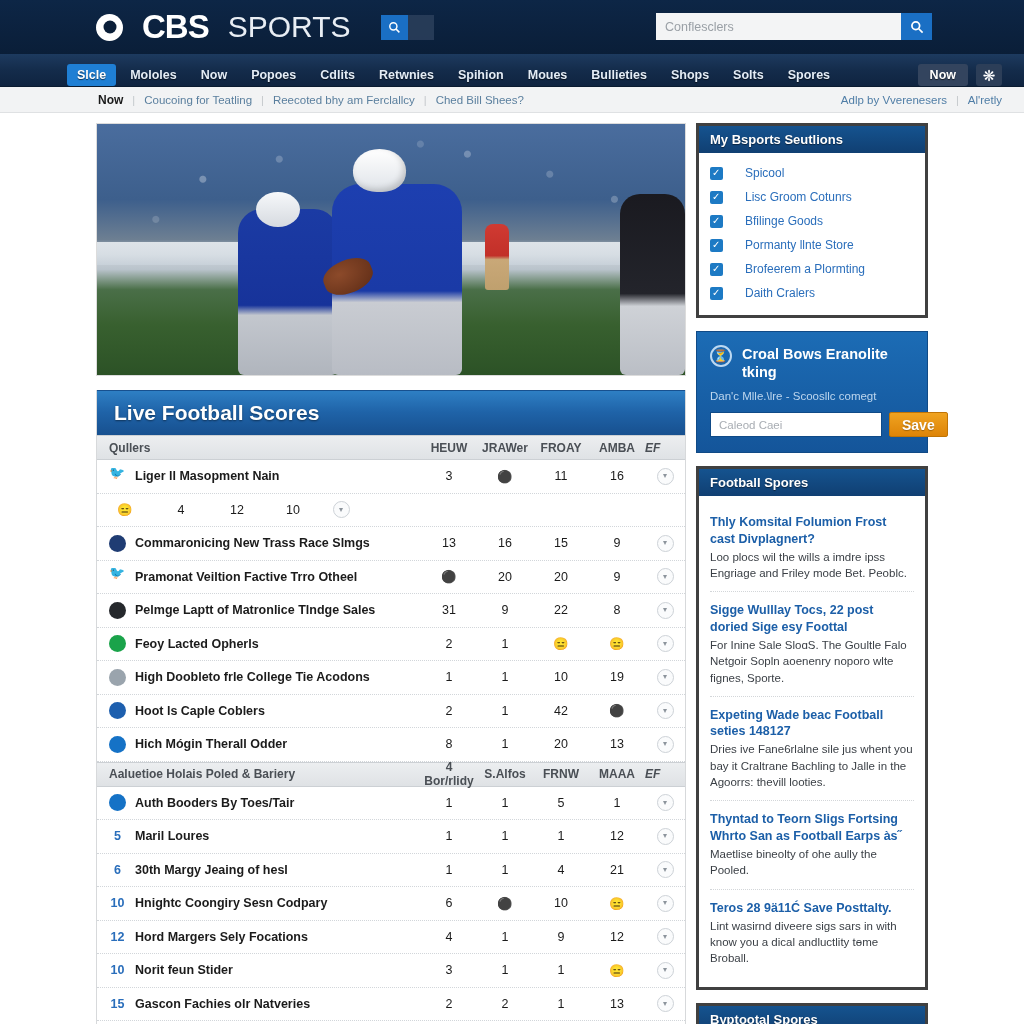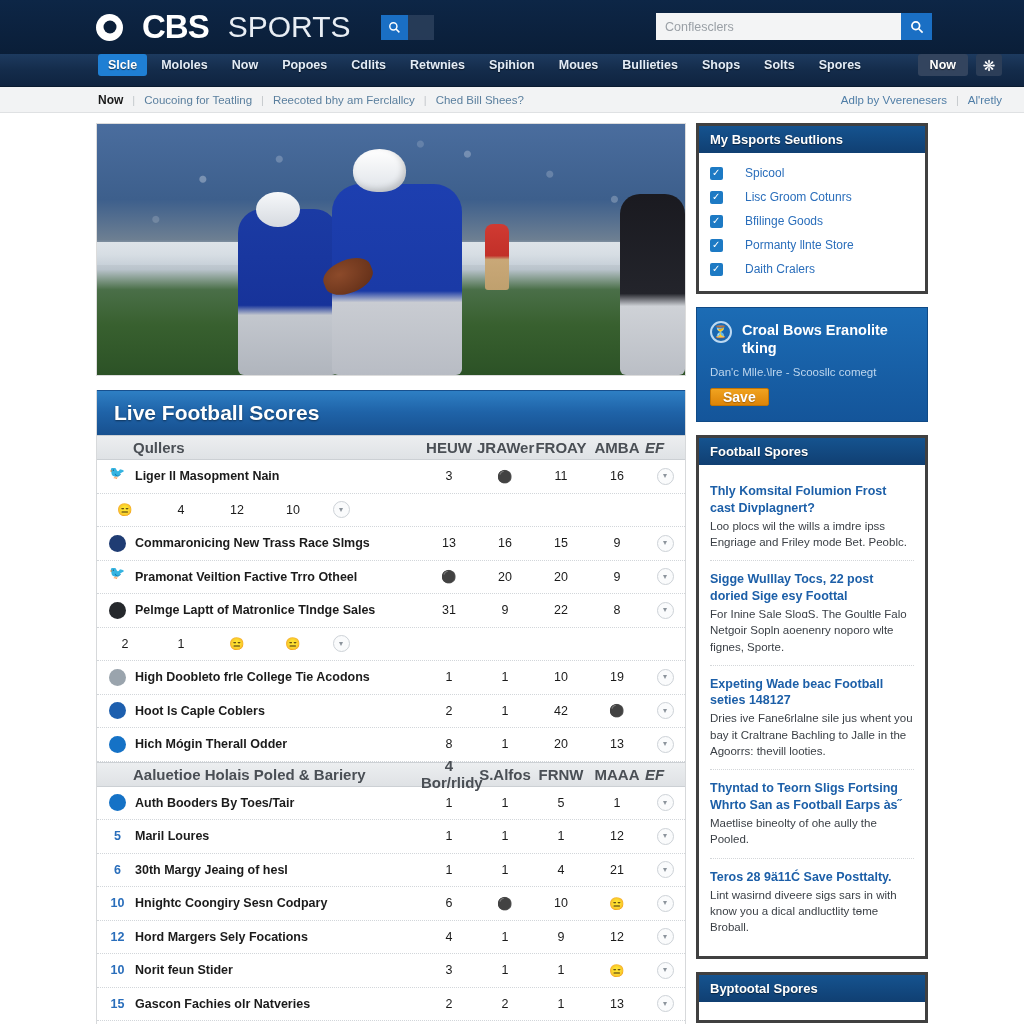--- a/index.html
+++ b/index.html
@@ -57,22 +57,22 @@
   .top-search input::placeholder { color: #9aa0a6; }
   .top-search-btn {
     width: 31px; background: #1a6fc4; border: none; cursor: pointer;
     display: flex; align-items: center; justify-content: center;
   }
 
   
   .mainnav {
     height: 33px;
     background: linear-gradient(180deg, #1d3a5f 0%, #142c4b 50%, #0f2440 100%);
-    display: flex; align-items: flex-start;
-    padding: 0 24px 0 98px;
+    display: flex; align-items: flex-end;
+    padding: 0 24px 0 67px;
     border-bottom: 1px solid #0a1b30;
     position: relative;
   }
   .nav-item {
     color: #e3ecf6; font-size: 12.5px; font-weight: bold;
     padding: 4px 10px; margin-right: 4px; cursor: pointer;
     text-shadow: 0 1px 1px rgba(0,0,0,.6); white-space: nowrap;
   }
   .nav-item.active {
     background: #1f7fd4; border-radius: 3px; color: #fff;
@@ -184,21 +184,21 @@
     border-top: 1px solid #17508f;
   }
   .module-title {
     color: #fff; font-size: 21px; font-weight: bold;
     text-shadow: 0 1px 2px rgba(0,0,0,.45);
   }
   .grp-head {
     display: flex; align-items: center; height: 25px;
     background: linear-gradient(180deg,#eceef0,#dfe2e5);
     border-bottom: 1px solid #ccd0d4; border-top: 1px solid #ccd0d4;
-    font-size: 15px; font-weight: bold; color: #4a4f55; padding-left: 24px;
+    font-size: 12px; font-weight: bold; color: #4a4f55;
   }
   .grp-head .c-name { flex: 1; padding-left: 12px; }
   .grp-head .c-num  { width: 56px; text-align: center; }
   .grp-head .c-act  { width: 40px; text-align: left; font-style: italic; }
 
   .row {
     display: flex; align-items: center; height: 33.5px;
     border-bottom: 1px dotted #d2d6da; background: #fff;
   }
   .row .c-name {
@@ -437,20 +437,24 @@
             </div>
             <div class="c-num">31</div>
             <div class="c-num">9</div>
             <div class="c-num">22</div>
             <div class="c-num">8</div>
             <div class="c-act">
               <div class="act-btn">▾</div>
             </div>
           </div>
           <div class="row">
+            <div class="c-name">
+              <span class="ico ico-green"></span>
+              <span>Feoy Lacted Opherls</span>
+            </div>
             <div class="c-num">2</div>
             <div class="c-num">1</div>
             <div class="c-num">😑</div>
             <div class="c-num">😑</div>
             <div class="c-act">
               <div class="act-btn">▾</div>
             </div>
           </div>
           <div class="row">
             <div class="c-name">
@@ -612,32 +616,37 @@
           <div class="chk-row">
             <span class="chk"></span>
             <span class="chk-label">Bfilinge Goods</span>
           </div>
           <div class="chk-row">
             <span class="chk"></span>
             <span class="chk-label">Pormanty llnte Store</span>
           </div>
           <div class="chk-row">
             <span class="chk"></span>
+            <span class="chk-label">Brofeerem a Plormting</span>
+          </div>
+          <div class="chk-row">
+            <span class="chk"></span>
             <span class="chk-label">Daith Cralers</span>
           </div>
         </div>
     </div>
 
     <div class="promo">
       <div class="promo-top">
         <div class="promo-badge">⏳</div>
         <div class="promo-title">Croal Bows Eranolite tking</div>
       </div>
       <div class="promo-sub">Dan'c Mlle.\lre - Scoosllc comegt</div>
       <div class="promo-form">
+        <input type="text" placeholder="Caleod Caei" style="">
         <button class="promo-save">Save</button>
       </div>
     </div>
 
     <div class="panel">
       <div class="panel-head">Football Spores</div>
       <div class="panel-body" id="news-list">
           <div class="news-item">
             <div class="news-head">Thly Komsital Folumion Frost cast Divplagnert?</div>
             <div class="news-body">Loo plocs wil the wills a imdre ipss Engriage and Friley mode Bet. Peoblc.</div>

